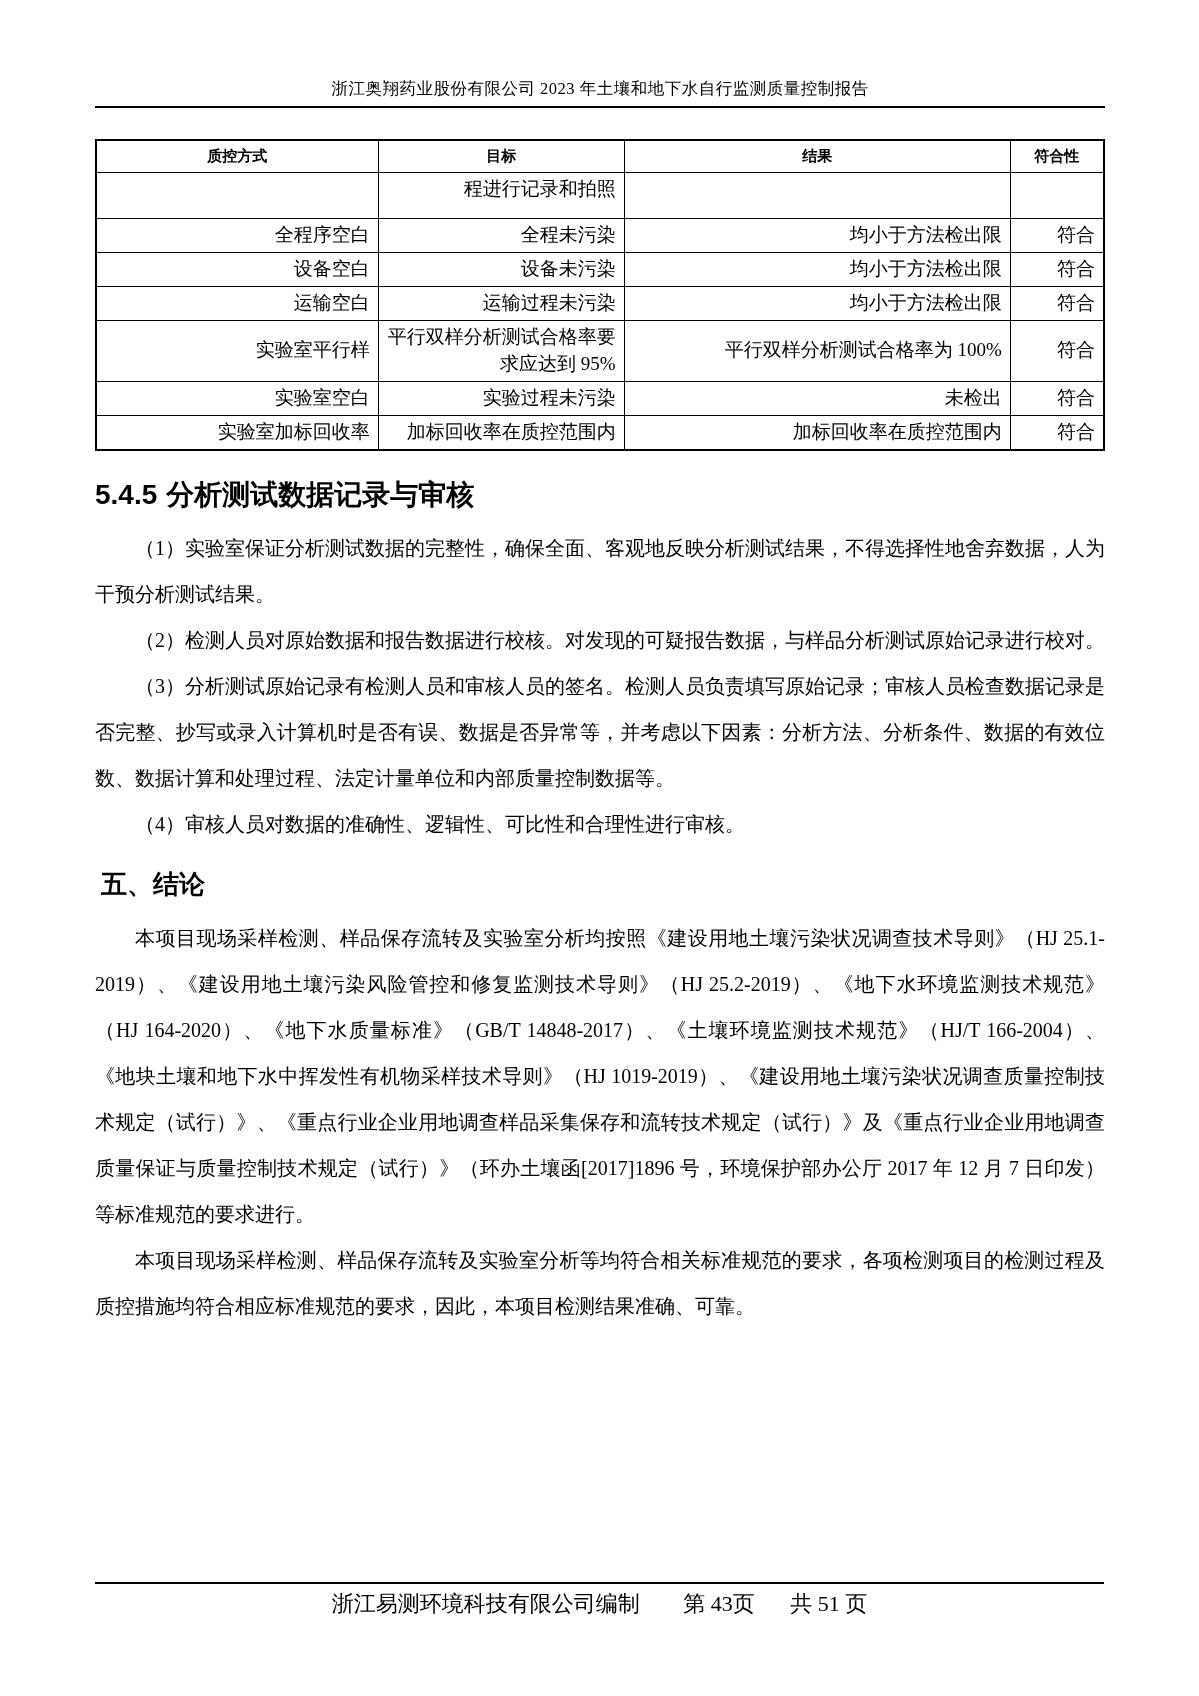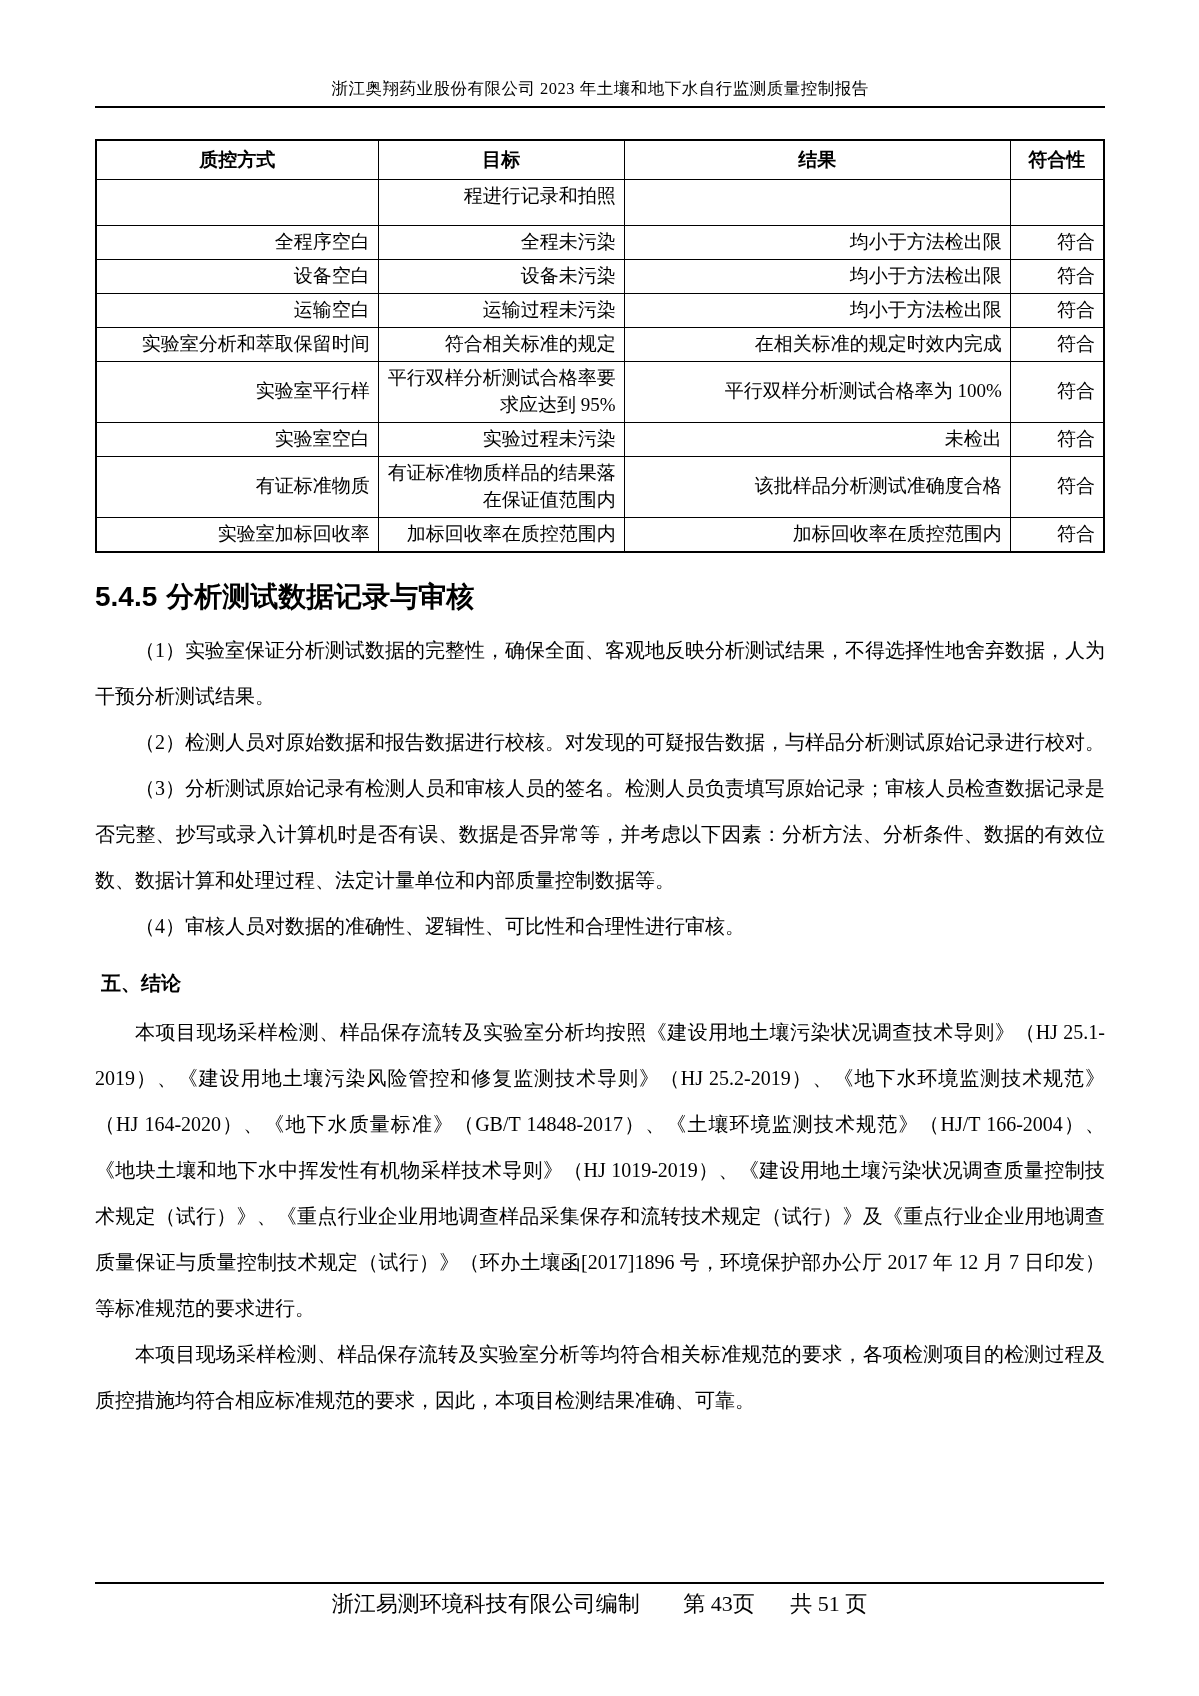--- a/index.html
+++ b/index.html
@@ -43,21 +43,21 @@
     margin-top: 31px;
     border: 2px solid #000000;
   }
   table.qc-table th,
   table.qc-table td {
     border: 1px solid #000000;
   }
   table.qc-table th {
     font-family: "Liberation Sans", "DejaVu Sans", sans-serif;
     font-weight: bold;
-    font-size: 19px;
+    font-size: 15px;
     padding: 6px 2px;
     text-align: center;
   }
   table.qc-table td {
     font-size: 19px;
     text-align: right;
     vertical-align: middle;
     padding: 3px 8px;
     line-height: 1.42;
   }
@@ -77,21 +77,21 @@
     margin: 0;
     font-size: 20px;
     line-height: 46px;
     text-align: justify;
     text-indent: 2em;
   }
   .para-first { margin-top: 9px; }
   .sec-heading-conclusion {
     margin: 21px 0 13px 6px;
     font-family: "Liberation Sans", "DejaVu Sans", sans-serif;
-    font-size: 20px;
+    font-size: 26px;
     font-weight: bold;
     line-height: 1.3;
   }
   .page-footer {
     position: absolute;
     left: 95px;
     right: 95px;
     bottom: 82px;
     border-top: 2px solid #000000;
     padding-top: 9px;
@@ -146,41 +146,29 @@
           <td>均小于方法检出限</td>
           <td>符合</td>
         </tr>
         <tr>
           <td>运输空白</td>
           <td>运输过程未污染</td>
           <td>均小于方法检出限</td>
           <td>符合</td>
         </tr>
         <tr>
-          <td>实验室分析和萃取保留时间</td>
-          <td>符合相关标准的规定</td>
-          <td>在相关标准的规定时效内完成</td>
-          <td>符合</td>
-        </tr>
-        <tr>
           <td>实验室平行样</td>
           <td>平行双样分析测试合格率要求应达到 95%</td>
           <td>平行双样分析测试合格率为 100%</td>
           <td>符合</td>
         </tr>
         <tr>
           <td>实验室空白</td>
           <td>实验过程未污染</td>
           <td>未检出</td>
-          <td>符合</td>
-        </tr>
-        <tr>
-          <td>有证标准物质</td>
-          <td>有证标准物质样品的结果落在保证值范围内</td>
-          <td>该批样品分析测试准确度合格</td>
           <td>符合</td>
         </tr>
         <tr>
           <td>实验室加标回收率</td>
           <td>加标回收率在质控范围内</td>
           <td>加标回收率在质控范围内</td>
           <td>符合</td>
         </tr>
       </tbody>
     </table>

